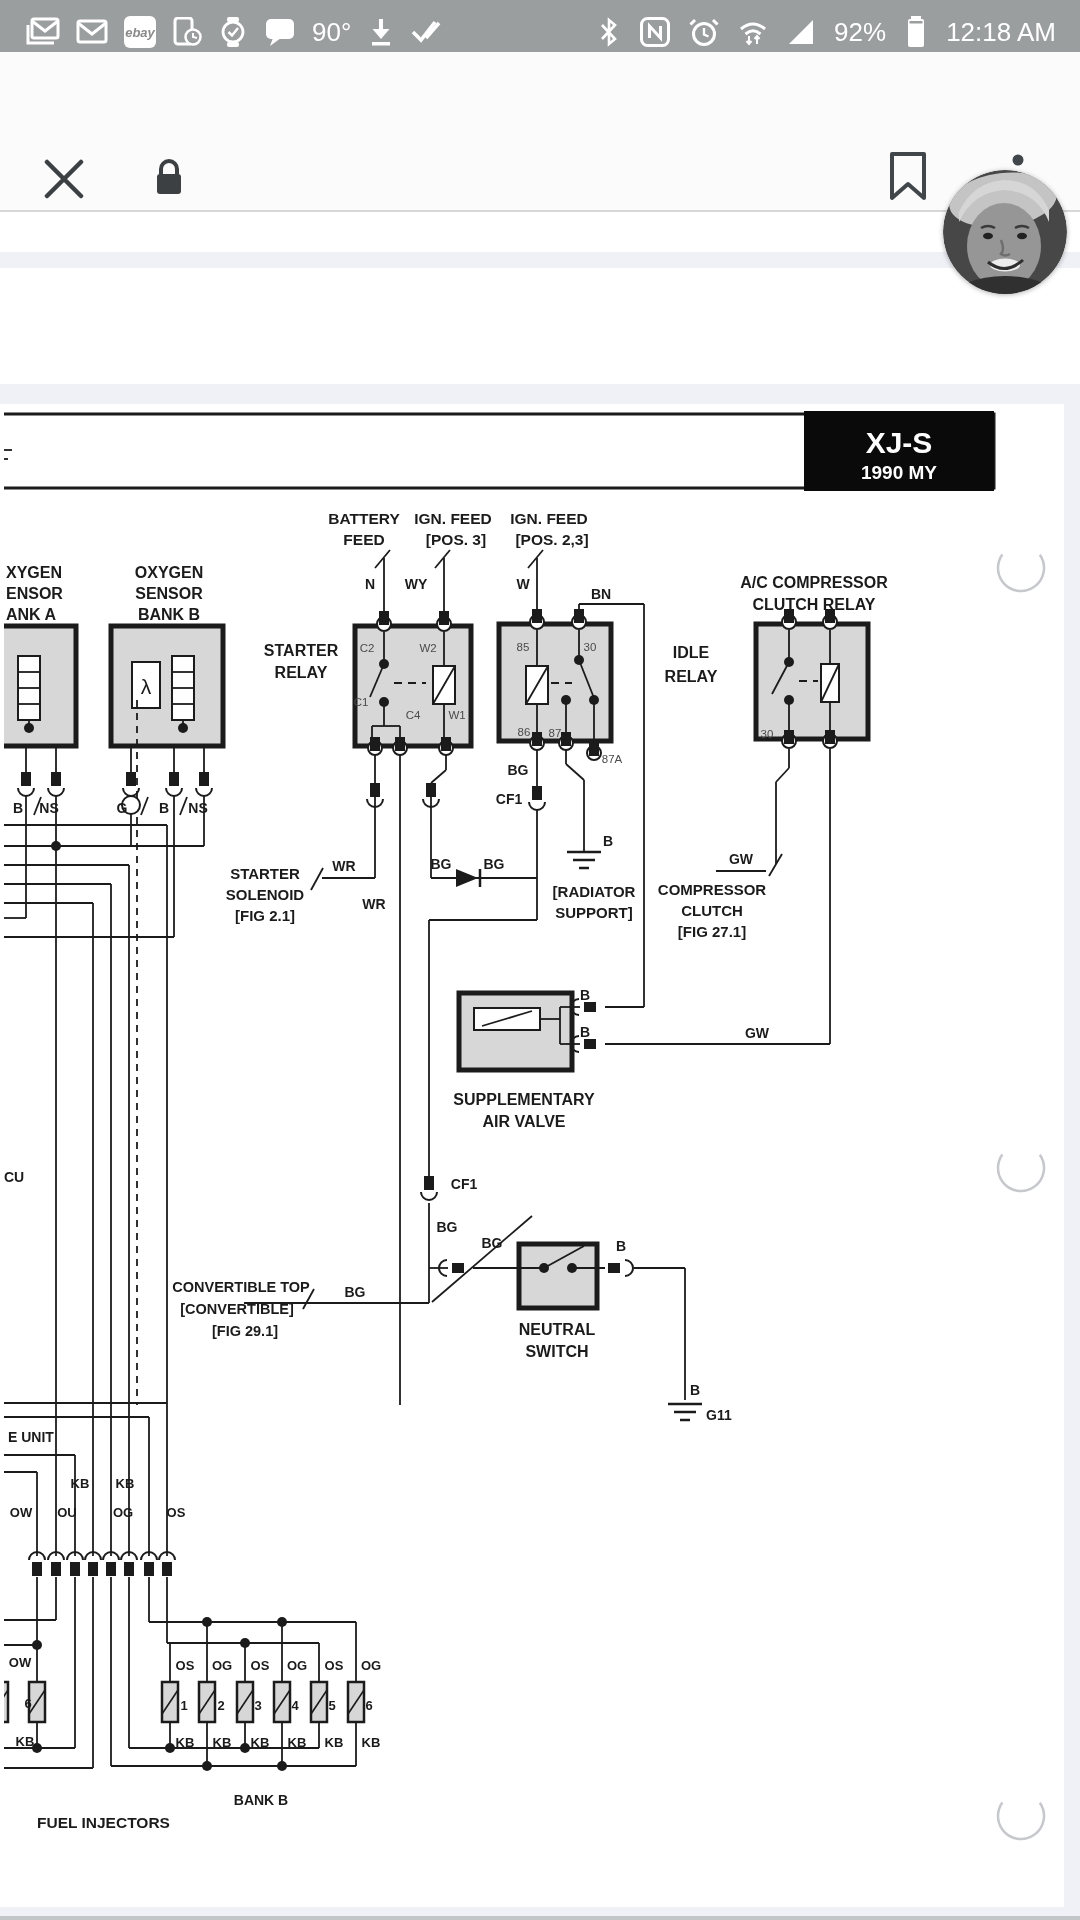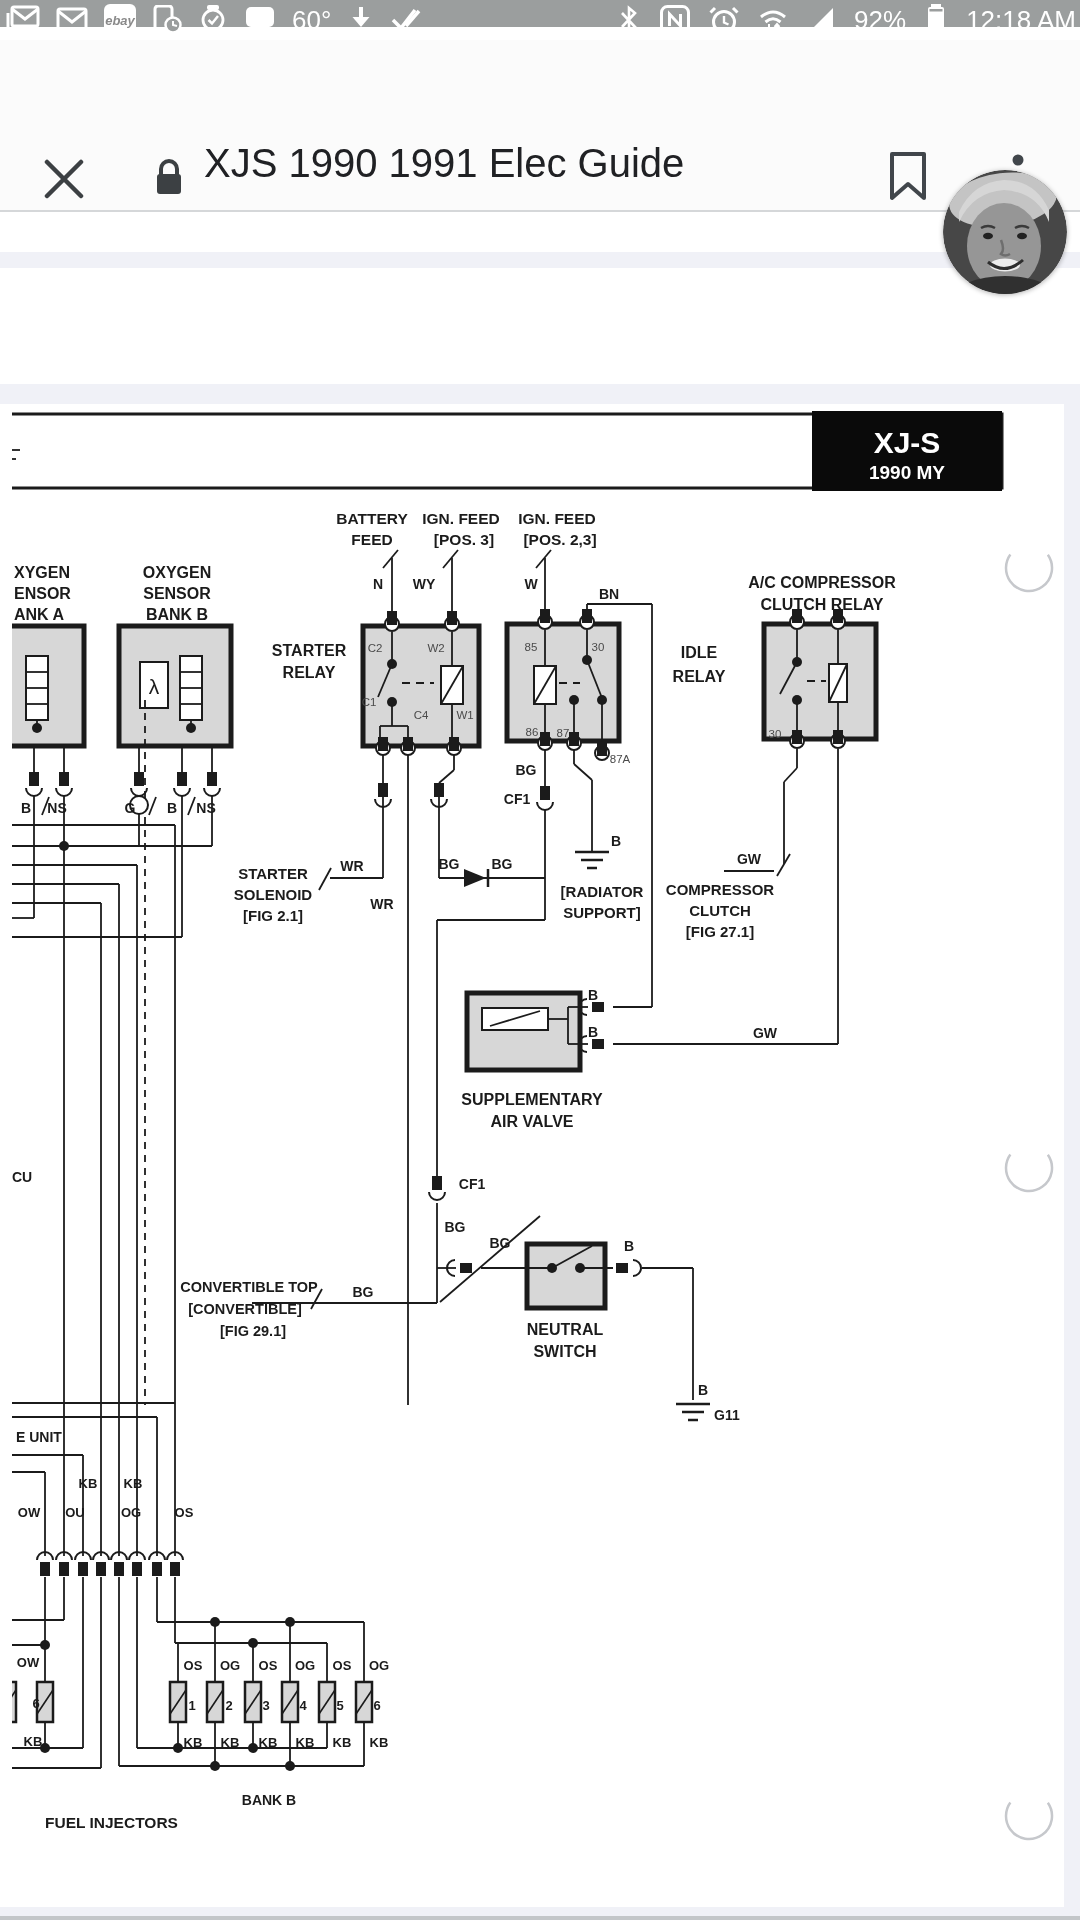--- a/index.html
+++ b/index.html
@@ -1,38 +1,38 @@
 <!DOCTYPE html>
 <html><head>
 <meta charset="utf-8">
 <style>
   *{margin:0;padding:0;box-sizing:border-box}
   html,body{width:1080px;height:1920px;overflow:hidden;background:#fff;
     font-family:"Liberation Sans",sans-serif;position:relative}
-  .statusbar{position:absolute;top:0;left:0;width:1080px;height:27px;background:#9b9e9e;
-    display:flex;align-items:flex-start;padding:0 4px;z-index:10}
+  .statusbar{position:absolute;top:0;left:0;width:1080px;height:52px;background:#9b9e9e;
+    display:flex;align-items:flex-end;padding:0 24px;z-index:10}
   .sb-left{display:flex;align-items:center;gap:16px}
   .sb-right{margin-left:auto;display:flex;align-items:center;gap:19px}
   .sb-text{color:#fff;font-size:26px;line-height:40px;white-space:nowrap}
   .ebay-chip{width:32px;height:32px;border-radius:6px;background:#fff;color:#8a8a8a;
     font-style:italic;font-weight:bold;font-size:13px;display:flex;align-items:center;justify-content:center}
   .header{position:absolute;top:40px;left:0;width:1080px;height:172px;background:#fbfbfb;
     border-bottom:2px solid #d5d7d9;z-index:9}
   .hicon{position:absolute}
   .page-title{position:absolute;left:204px;top:101px;font-size:40px;color:#202124;white-space:nowrap}
   .page-url{position:absolute;left:206px;top:166px;font-size:27px;white-space:nowrap}
   .url-scheme{color:#9aa0a6}.url-host{color:#4a4f54}
   .strip{position:absolute;left:0;width:1080px;background:#f0f1f7;z-index:2}
   #strip1{top:252px;height:16px}
   #strip2{top:384px;height:20px}
   #stripR{position:absolute;left:1064px;top:384px;width:16px;height:1523px;background:#f0f1f7;z-index:2}
   #stripB{top:1907px;height:13px;border-bottom:4px solid #c3c6c9}
   .avatar{position:absolute;left:943px;top:170px;width:124px;height:124px;border-radius:50%;
     overflow:hidden;z-index:11;box-shadow:0 1px 5px rgba(0,0,0,.3)}
-  .doc{position:absolute;top:0;left:12px;width:900px;height:1920px;z-index:3}
+  .doc{position:absolute;top:0;left:4px;width:900px;height:1920px;z-index:3}
   svg text{font-family:"Liberation Sans",sans-serif}
 </style>
 </head>
 <body>
 
 <div class="statusbar">
   <div class="sb-left">
     <svg width="36" height="30" viewBox="0 0 36 30">
         <rect x="8" y="2" width="26" height="19" rx="2" fill="none" stroke="#fff" stroke-width="3"></rect>
         <path d="M8,4 L21,14 L34,4" fill="none" stroke="#fff" stroke-width="3"></path>
@@ -51,21 +51,21 @@
     <svg width="30" height="30" viewBox="0 0 30 30">
         <rect x="9" y="0" width="12" height="5" rx="2" fill="#fff"></rect>
         <rect x="9" y="25" width="12" height="5" rx="2" fill="#fff"></rect>
         <circle cx="15" cy="15" r="10" fill="none" stroke="#fff" stroke-width="2.8"></circle>
         <path d="M10.5,15 L14,18.5 L20,11" fill="none" stroke="#fff" stroke-width="2.5"></path>
       </svg>
     <svg width="32" height="30" viewBox="0 0 32 30">
         <rect x="2" y="2" width="28" height="20" rx="5" fill="#fff"></rect>
         <path d="M9,21 L6,29 L17,21 Z" fill="#fff"></path>
       </svg>
-    <span class="sb-text">60°</span>
+    <span class="sb-text">90°</span>
     <svg width="28" height="30" viewBox="0 0 28 30">
         <rect x="12" y="2" width="4" height="11" fill="#fff"></rect>
         <path d="M14,22 L5.5,12 H22.5 Z" fill="#fff"></path>
         <rect x="5" y="25" width="18" height="3.5" fill="#fff"></rect>
       </svg>
     <svg width="30" height="28" viewBox="0 0 30 28">
         <path d="M2,14 L10,22 L24,4" fill="none" stroke="#fff" stroke-width="3.5"></path>
         <path d="M15,20 L28,5" fill="none" stroke="#fff" stroke-width="3.5"></path>
       </svg>
   </div>
@@ -102,21 +102,20 @@
 </div>
 
 <div class="header">
   <svg class="hicon" style="left:44px;top:119px" width="40" height="40" viewBox="0 0 40 40">
       <path d="M3,3 L37,37 M37,3 L3,37" stroke="#3c4043" stroke-width="4.5" stroke-linecap="round"></path>
     </svg>
   <svg class="hicon" style="left:154px;top:117px" width="30" height="40" viewBox="0 0 30 40">
       <path d="M7,18 V12 a8,8 0 0 1 16,0 V18" fill="none" stroke="#3c4043" stroke-width="4"></path>
       <rect x="3" y="17" width="24" height="20" rx="3" fill="#3c4043"></rect>
     </svg>
-  <div class="page-title">XJS 1990 1991 Elec Guide</div>
   <svg class="hicon" style="left:886px;top:110px" width="44" height="52" viewBox="0 0 44 52">
       <path d="M6,4 H38 V48 L22,34 L6,48 Z" fill="none" stroke="#41464b" stroke-width="4" stroke-linejoin="round"></path>
     </svg>
   <svg class="hicon" style="left:1010px;top:110px" width="16" height="56" viewBox="0 0 16 56">
       <circle cx="8" cy="10" r="5.5" fill="#41464b"></circle>
       <circle cx="8" cy="28" r="5.5" fill="#41464b"></circle>
       <circle cx="8" cy="46" r="5.5" fill="#41464b"></circle>
     </svg>
 </div>
 

